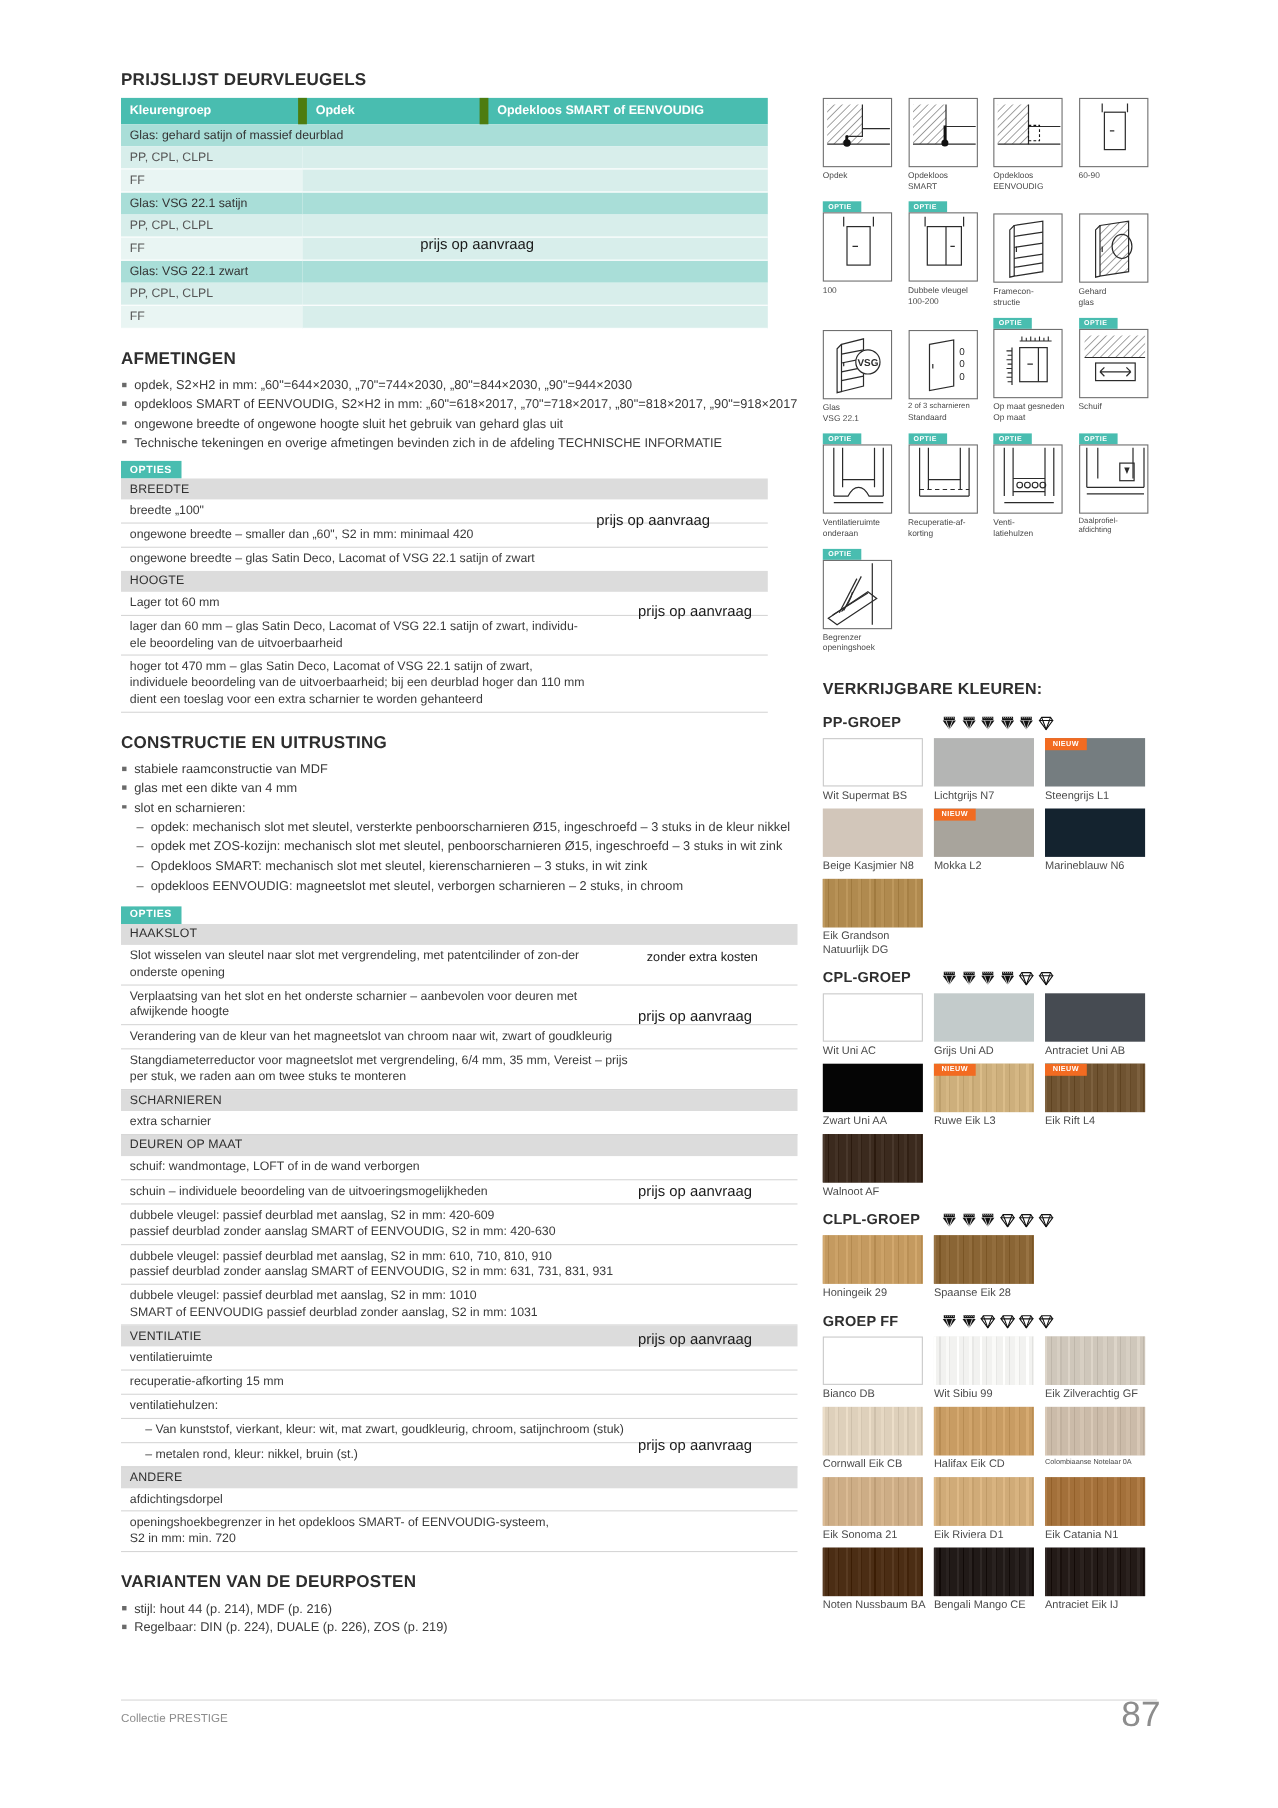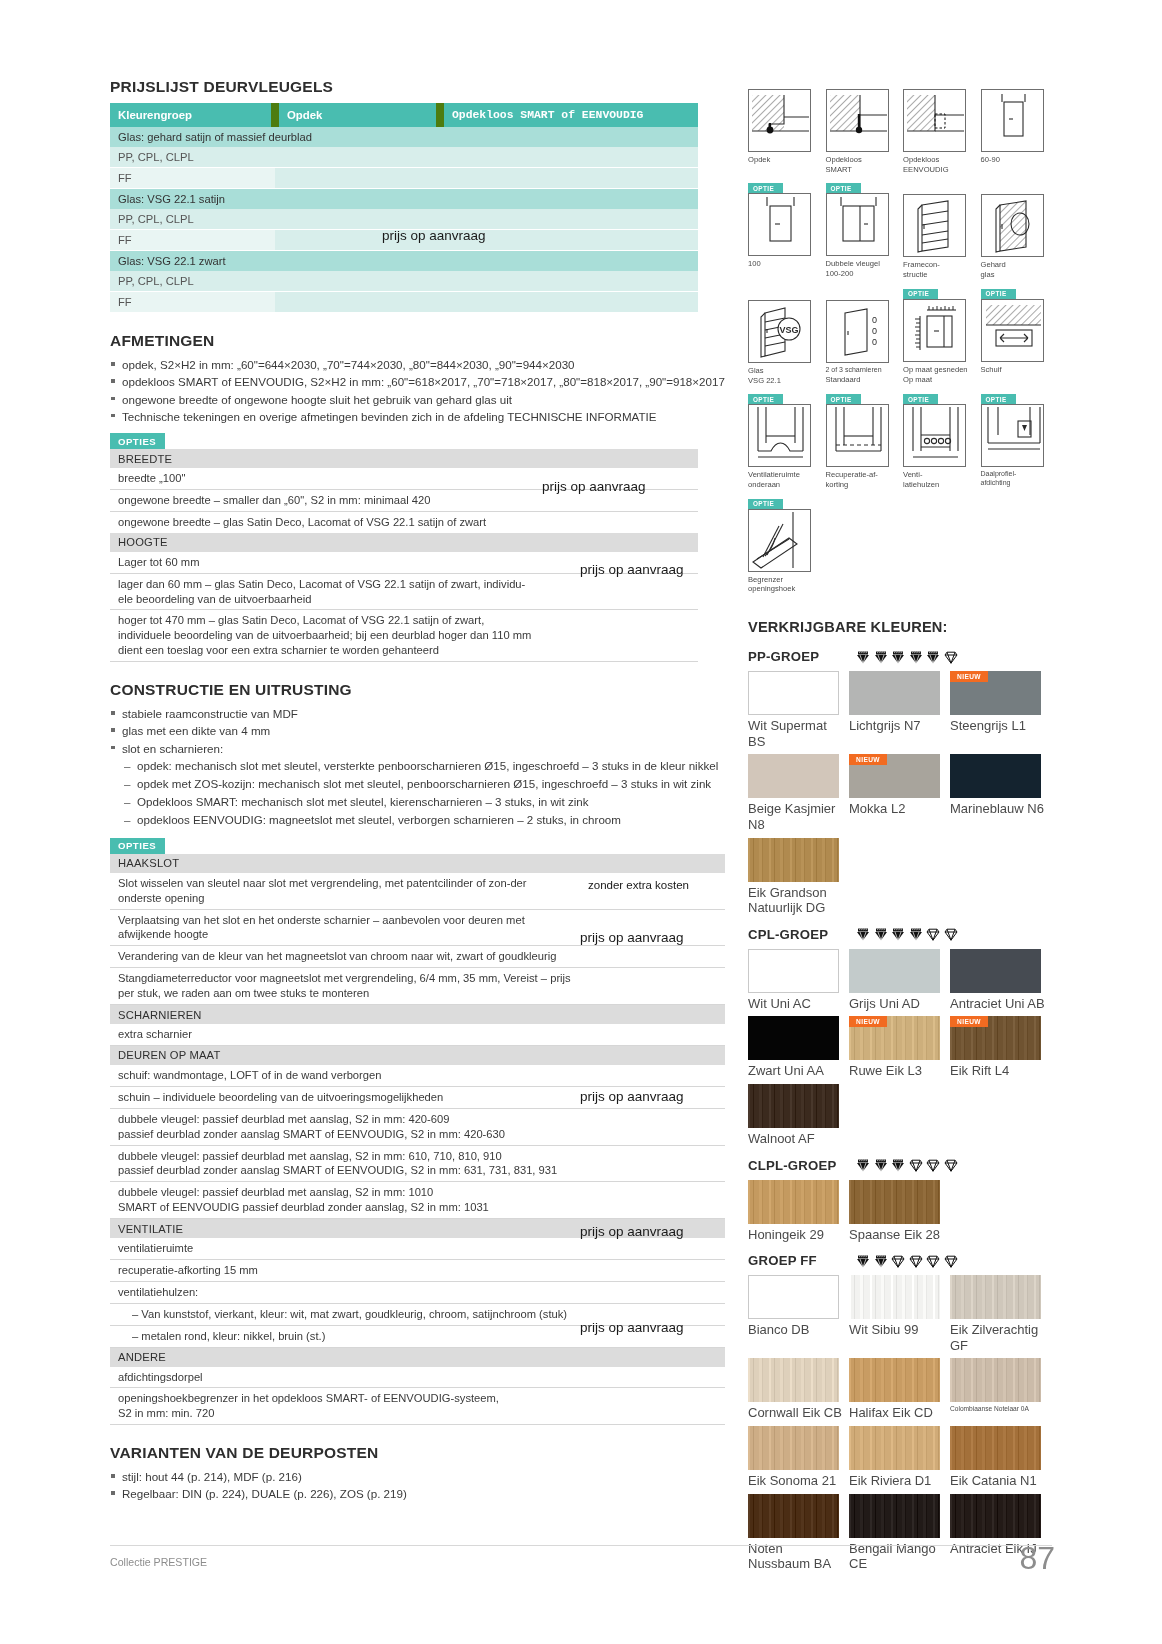--- a/index.html
+++ b/index.html
@@ -8,21 +8,21 @@
     width: 1162px; height: 1644px;
     background: #ffffff;
     font-family: "Liberation Sans", sans-serif;
     color: #3a3a3a;
     position: relative;
     overflow: hidden;
   }
   .page { position:absolute; inset:0; }
 
   
-  .left-col { position:absolute; left:110px; top:78px; width:615px; }
+  .left-col { position:absolute; left:110px; top:64px; width:615px; }
 
   h2.sec-title {
     font-size: 15.5px; font-weight:bold; letter-spacing:0.2px;
     color:#2e2e2e; margin:0 0 7px 0;
   }
   h2.sec-title.mt { margin-top:19px; }
 
   
   .pl-table { width:588px; border-collapse:collapse; }
   .pl-head td {
@@ -34,21 +34,21 @@
     background:#a9ded8; color:#333; font-size:11.2px; padding:4px 8px;
   }
   .pl-sub td {
     background:#d8eeeb; color:#555; font-size:11.2px; padding:4px 8px;
     border-bottom:1px solid #fff;
   }
   .pl-sub td.alt { background:#e9f5f3; }
   .pl-blank { background:#fff; }
   .col1 { width:165px; }
   .col2 { width:165px; }
-  .col3 { width:258px;font-family:Liberation Mono, monospace; }
+  .col3 { width:258px; }
 
   .price-overlay {
     position:absolute; font-size:13.5px; color:#1a1a1a;
   }
 
   
   ul.sq { list-style:none; margin:0; padding:0; }
   ul.sq > li {
     position:relative; padding-left:12px; font-size:11.6px; line-height:1.36;
     color:#3a3a3a; margin-bottom:1.5px;
@@ -118,21 +118,21 @@
   .diamonds { display:flex; gap:3.5px; align-items:center; }
   .dia { width:14px; height:14px; display:block; }
 
   .sw-grid { display:flex; flex-wrap:wrap; width:310px; }
   .sw-cell { width:96px; margin-right:5px; margin-bottom:5px; }
   .sw-cell:nth-child(3n) { margin-right:0; }
   .sw {
     width:91px; height:44px; position:relative; overflow:hidden;
   }
   .sw.bordered { border:1px solid #c9c9c9; }
-  .sw-lbl { font-size:13px; color:#4a4a4a; margin-top:3px; line-height:1.2; }
+  .sw-lbl { font-size:10px; color:#4a4a4a; margin-top:3px; line-height:1.2; }
   .sw-lbl.tiny { font-size:6.6px; }
   .nieuw {
     position:absolute; left:0; top:0; background:#f26b21; color:#fff;
     font-size:6.6px; font-weight:bold; letter-spacing:0.4px;
     padding:2px 7px;
   }
 
   
   .footer-line {
     position:absolute; left:110px; top:1545px; width:942px;

